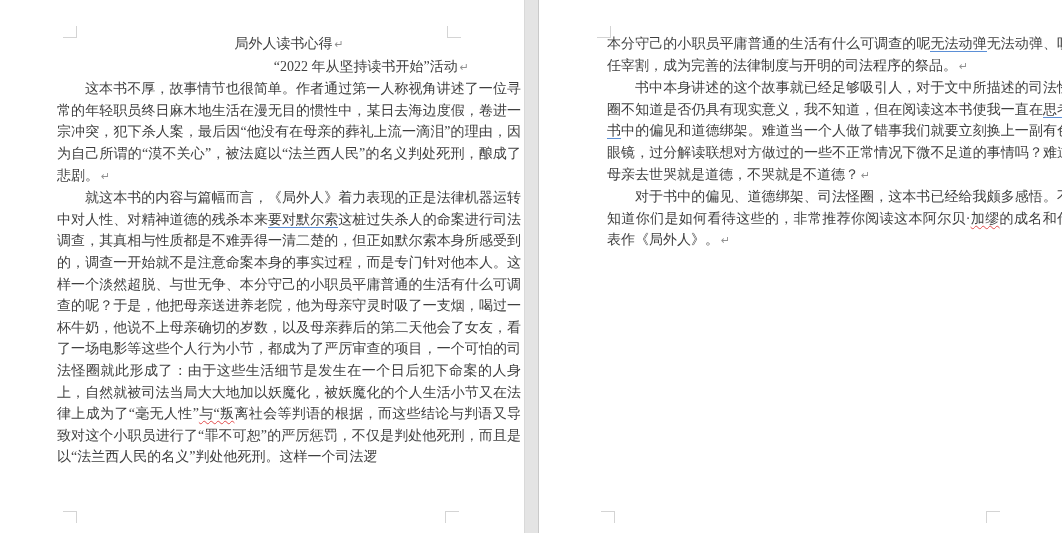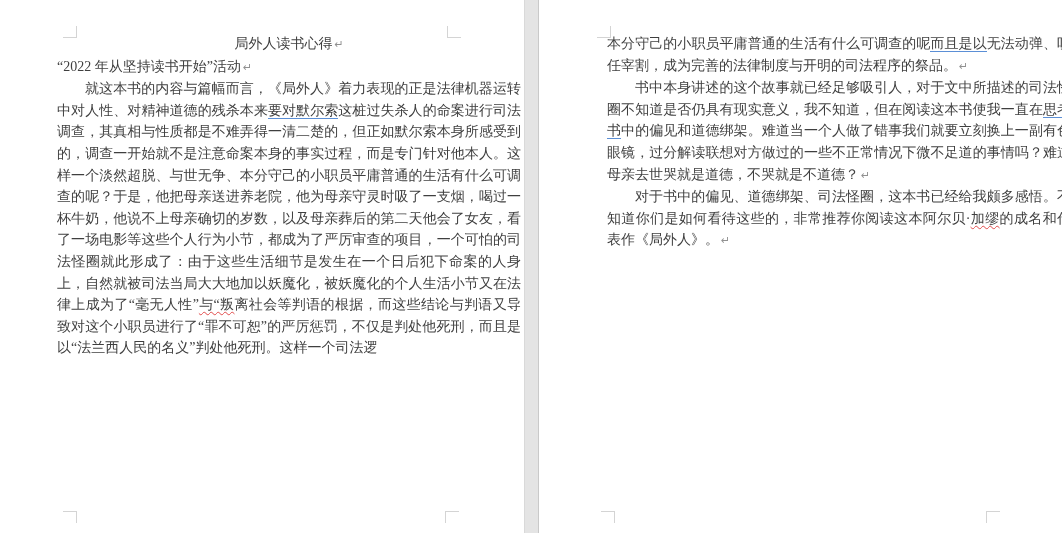--- a/index.html
+++ b/index.html
@@ -11,21 +11,21 @@
   .page-right{left:539px;width:523px}
   .page-gap{position:absolute;left:524px;top:0;width:15px;height:533px;
             background:var(--gap,#e4e4e4);
             border-left:1px solid #d9d9d9;border-right:1px solid #c9c9c9}
   .textarea{position:absolute;top:33px;width:464px;font-size:14px;
             line-height:21.6px;letter-spacing:0;text-align:justify}
   .page-left .textarea{left:57px}
   .page-right .textarea{left:68px}
   p.para{text-align:justify;text-justify:inter-ideograph}
   p.center{text-align:center}
-  p.right{padding-right:52px}
+  p.right{text-align:right;padding-right:52px}
   p.indent{text-indent:2em}
   .u-red{text-decoration-line:underline;text-decoration-style:wavy;
          text-decoration-color:var(--u-red,#e14b4b);
          text-decoration-thickness:1px;text-underline-offset:2px}
   .u-blue{border-bottom:1px solid var(--u-blue,#5b8fd6)}
   .pmark{color:#919191;font-size:11px;margin-left:2px;
          font-family:"DejaVu Sans",sans-serif}
   .cmark{position:absolute;width:14px;height:12px;
          border:0 solid var(--mark,#d4d4d4)}
   .cm-rb{border-right-width:1px;border-bottom-width:1px}
@@ -39,32 +39,33 @@
 <div class="page page-left">
   <div class="cmark cm-rb" style="left:63px;top:26px"></div>
   <div class="cmark cm-lb" style="left:447px;top:26px"></div>
   <div class="cmark cm-rt" style="left:63px;top:511px"></div>
   <div class="cmark cm-lt" style="left:445px;top:511px"></div>
 
   <div class="textarea">
     <p class="para center"><span>局外人读书心得</span><span class="pmark">↵</span></p>
     <p class="para right"><span>“2022 年从坚持读书开始”活动</span><span class="pmark">↵</span></p>
     <div>
+        <p class="para indent"><span>这本书不厚，故事情节也很简单。作者通过第一人称视角讲述了一位寻常的年轻职员终日麻木地生活在漫无目的惯性中，某日去海边度假，卷进一宗冲突，犯下杀人案，最后因“他没有在母亲的葬礼上流一滴泪”的理由，因为自己所谓的“漠不关心”，被法庭以“法兰西人民”的名义判处死刑，酿成了悲剧。</span><span class="pmark">↵</span></p>
         <p class="para indent"><span>就这本书的内容与篇幅而言，《局外人》着力表现的正是法律机器运转中对人性、对精神道德的残杀本来</span><span class="u-blue">要对默尔索</span><span>这桩过失杀人的命案进行司法调查，其真相与性质都是不难弄得一清二楚的，但正如默尔索本身所感受到的，调查一开始就不是注意命案本身的事实过程，而是专门针对他本人。这样一个淡然超脱、与世无争、本分守己的小职员平庸普通的生活有什么可调查的呢？于是，他把母亲送进养老院，他为母亲守灵时吸了一支烟，喝过一杯牛奶，他说不上母亲确切的岁数，以及母亲葬后的第二天他会了女友，看了一场电影等这些个人行为小节，都成为了严厉审查的项目，一个可怕的司法怪圈就此形成了：由于这些生活细节是发生在一个日后犯下命案的人身上，自然就被司法当局大大地加以妖魔化，被妖魔化的个人生活小节又在法律上成为了“毫无人性”</span><span class="u-red">与“叛</span><span>离社会等判语的根据，而这些结论与判语又导致对这个小职员进行了“罪不可恕”的严厉惩罚，不仅是判处他死刑，而且是以“法兰西人民的名义”判处他死刑。这样一个司法逻</span></p>
       </div>
   </div>
 </div>
 
 <div class="page-gap"></div>
 
 <div class="page page-right">
   <div class="cmark cm-rb" style="left:58px;top:26px"></div>
   <div class="cmark cm-rt" style="left:62px;top:511px"></div>
   <div class="cmark cm-lt" style="left:447px;top:511px"></div>
 
   <div class="textarea">
     <div>
-        <p class="para"><span>本分守己的小职员平庸普通的生活有什么可调查的呢</span><span class="u-blue">而且是以</span><span>无法动弹、听任宰割，成为完善的法律制度与开明的司法程序的祭品。</span><span class="pmark">↵</span></p>
+        <p class="para"><span>本分守己的小职员平庸普通的生活有什么可调查的呢</span><span class="u-blue">无法动弹</span><span>无法动弹、听任宰割，成为完善的法律制度与开明的司法程序的祭品。</span><span class="pmark">↵</span></p>
         <p class="para indent"><span>书中本身讲述的这个故事就已经足够吸引人，对于文中所描述的司法怪圈不知道是否仍具有现实意义，我不知道，但在阅读这本书使我一直在</span><span class="u-blue">思考书</span><span>中的偏见和道德绑架。难道当一个人做了错事我们就要立刻换上一副有色眼镜，过分解读联想对方做过的一些不正常情况下微不足道的事情吗？难道母亲去世哭就是道德，不哭就是不道德？</span><span class="pmark">↵</span></p>
         <p class="para indent"><span>对于书中的偏见、道德绑架、司法怪圈，这本书已经给我颇多感悟。不知道你们是如何看待这些的，非常推荐你阅读这本阿尔贝·</span><span class="u-red">加缪</span><span>的成名和代表作《局外人》。</span><span class="pmark">↵</span></p>
       </div>
   </div>
 </div>
 
 </body></html>

